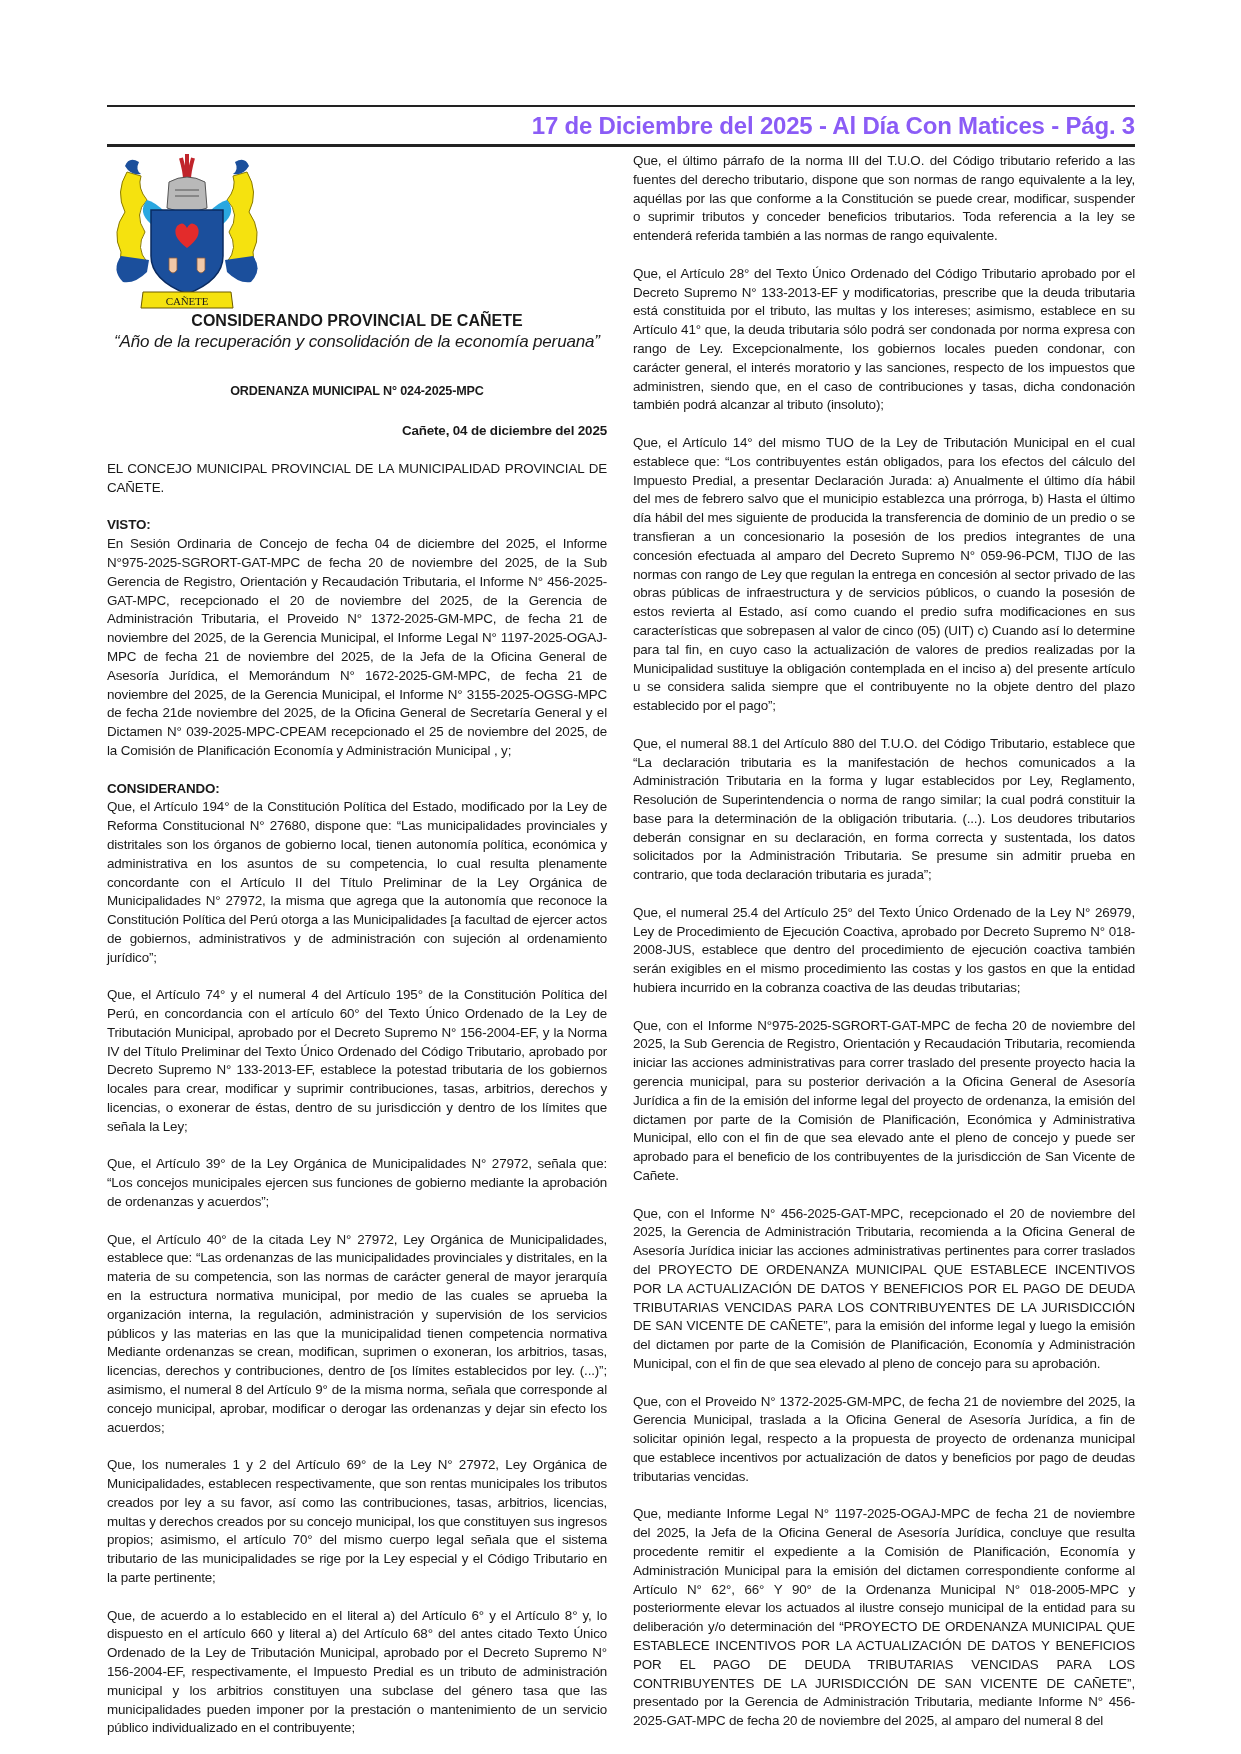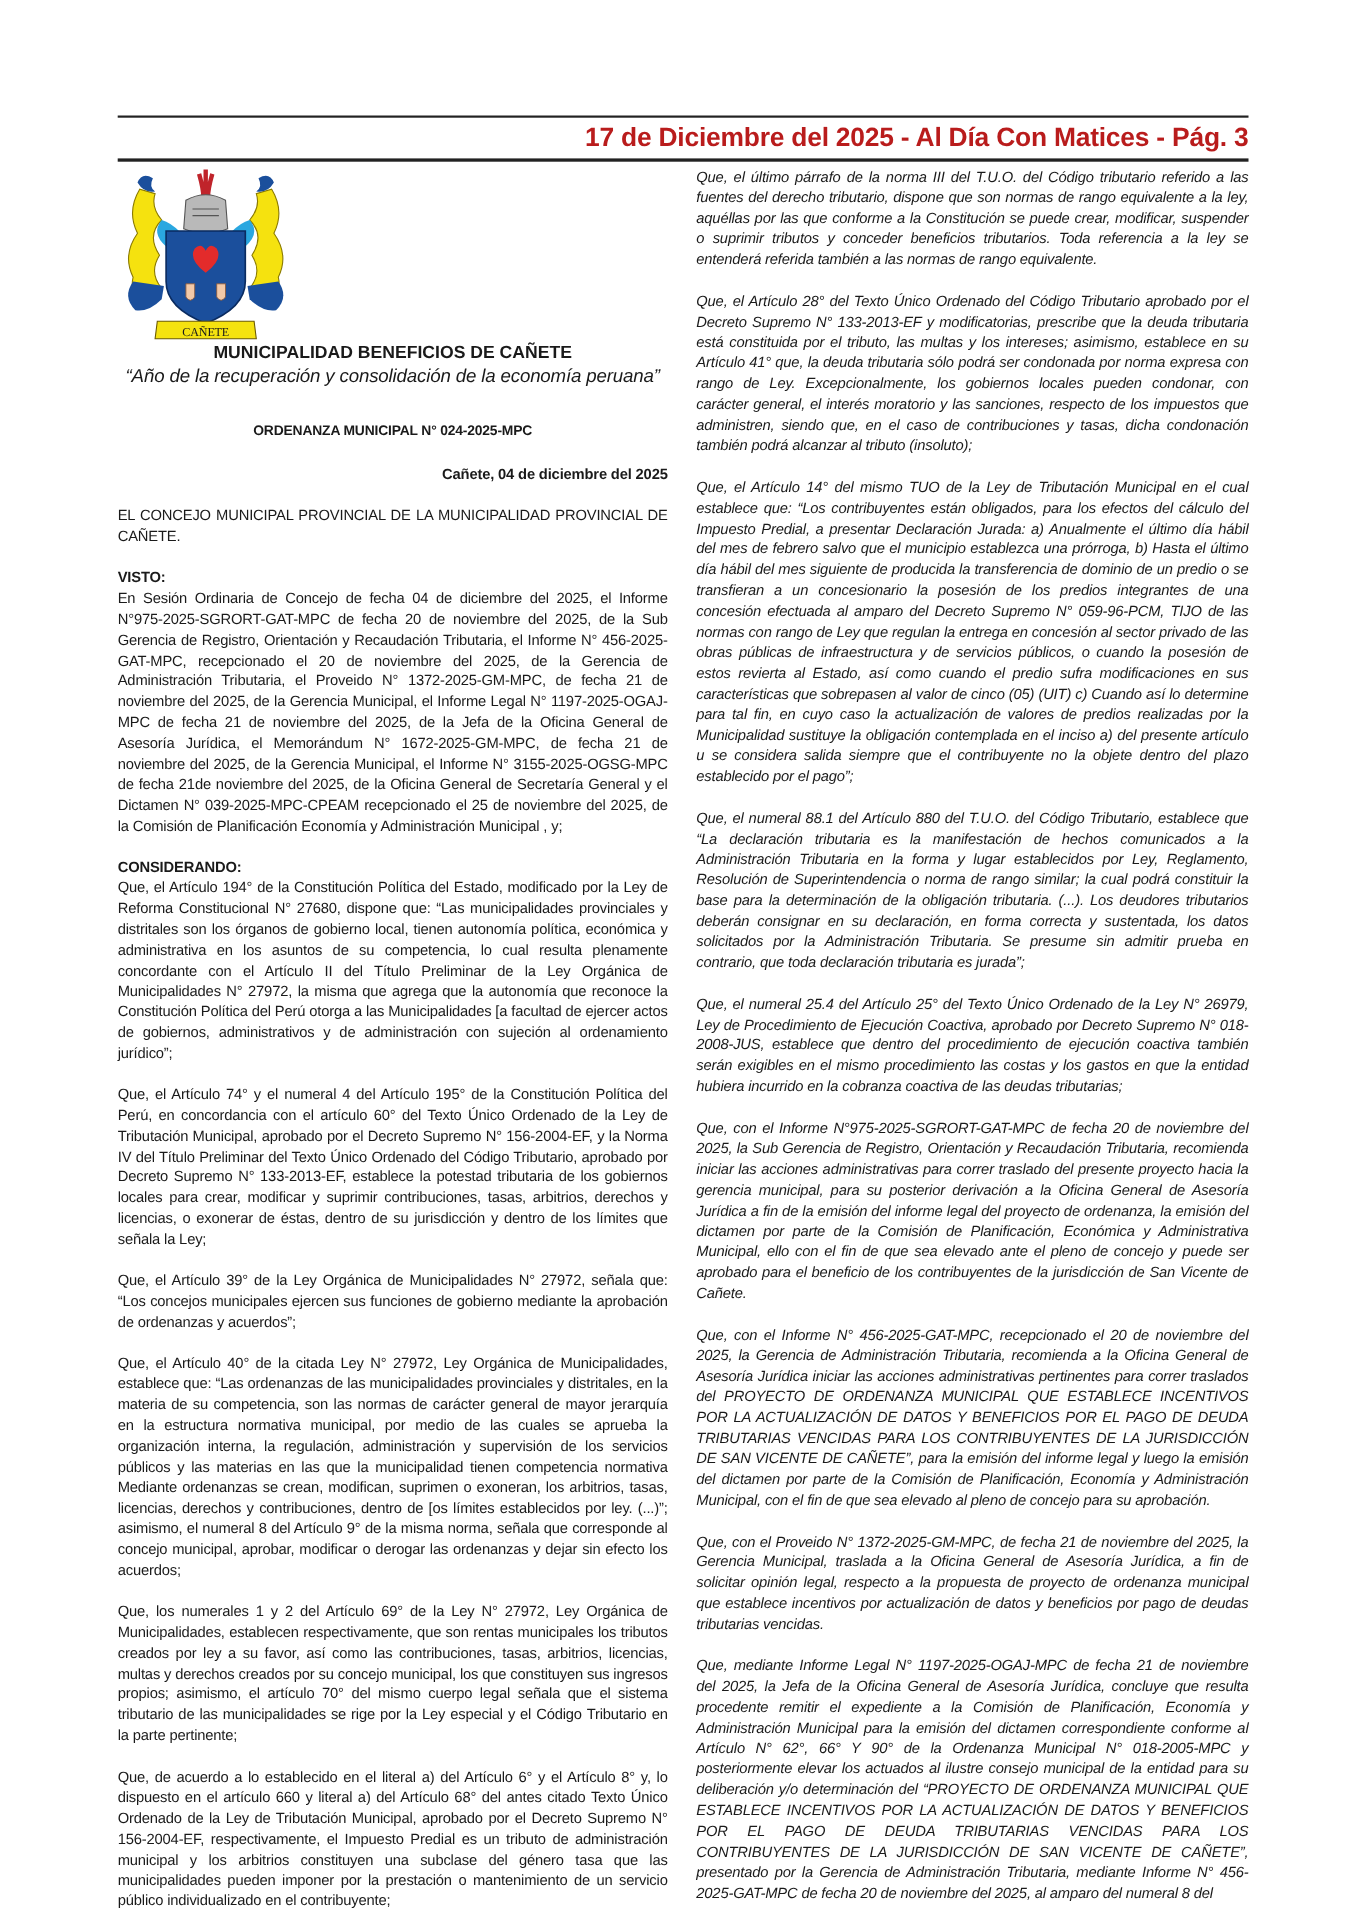--- a/index.html
+++ b/index.html
@@ -1,26 +1,26 @@
 <!DOCTYPE html>
 <html><head>
 <meta charset="utf-8">
 <style>
   html, body { margin: 0; padding: 0; background: #ffffff; }
   body { width: 1241px; height: 1754px; position: relative; overflow: hidden;
          font-family: "Liberation Sans", sans-serif; color: #1a1a1a; }
   .top-rule { position: absolute; left: 107px; top: 105px; width: 1028px; height: 2px; background: #222; }
   .header-title { position: absolute; right: 106px; top: 112px; font-size: 24px; font-weight: bold;
-                  letter-spacing: -0.2px; color: #b91c1c; white-space: nowrap; }
+                  letter-spacing: -0.2px; color: #8b5cf6; white-space: nowrap; }
   .header-rule { position: absolute; left: 107px; top: 144px; width: 1028px; height: 3px; background: #222; }
 
   .col { position: absolute; top: 150px; font-size: 13.4px; line-height: 18.8px; text-align: justify;
          letter-spacing: -0.15px; }
   .col-left { left: 107px; width: 500px; }
-  .col-right { left: 633px; width: 502px; top: 152px; font-style: italic; }
+  .col-right { left: 633px; width: 502px; top: 152px; }
   .col p { margin: 0 0 18.8px 0; }
   .col p.nb { margin-bottom: 0; }
 
   .crest-wrap { width: 500px; height: 160px; margin-top: 2px; }
   .crest-wrap svg { display: inline-block; }
   .muni-title { text-align: center; font-weight: bold; font-size: 16px; margin-top: 0; letter-spacing: 0; }
   .muni-motto { text-align: center; font-style: italic; font-size: 17px; margin-top: 2px; }
   .ord-title { text-align: center; font-weight: bold; font-size: 12.6px; margin-top: 30px; }
   .place-date { text-align: right; margin-top: 22px; padding-right: 0px; margin-right: 0; font-weight: bold; }
   .place-date span { display: inline-block; padding-right: 0; }
@@ -57,21 +57,21 @@
 
       <path d="M80 96 Q64 84 70 74 Q76 68 80 76 Q84 68 90 74 Q96 84 80 96 Z" fill="#e32b2b"></path>
 
       <path d="M62 106 L62 118 Q66 124 70 118 L70 106 Z" fill="#f2c9a8" stroke="#8b5a3c" stroke-width="0.8"></path>
       <path d="M90 106 L90 118 Q94 124 98 118 L98 106 Z" fill="#f2c9a8" stroke="#8b5a3c" stroke-width="0.8"></path>
 
       <path d="M36 140 L124 140 L126 156 L34 156 Z" fill="#f5e20f" stroke="#6b5a00" stroke-width="1"></path>
       <text x="80" y="153" text-anchor="middle" font-family="Liberation Serif, serif" font-size="11" fill="#1a1a1a">CAÑETE</text>
     </svg>
   </div>
-  <div class="muni-title">MUNICIPALIDAD BENEFICIOS DE CAÑETE</div>
+  <div class="muni-title">CONSIDERANDO PROVINCIAL DE CAÑETE</div>
   <div class="muni-motto">“Año de la recuperación y consolidación de la economía peruana”</div>
   <div class="ord-title">ORDENANZA MUNICIPAL N° 024-2025-MPC</div>
   <div class="place-date"><span>Cañete, 04 de diciembre del 2025</span></div>
   <div class="gap1"></div>
   <p>EL CONCEJO MUNICIPAL PROVINCIAL DE LA MUNICIPALIDAD PROVINCIAL DE CAÑETE.</p>
   <div class="section-head">VISTO:</div>
   <p>En Sesión Ordinaria de Concejo de fecha 04 de diciembre del 2025, el Informe N°975-2025-SGRORT-GAT-MPC de fecha 20 de noviembre del 2025, de la Sub Gerencia de Registro, Orientación y Recaudación Tributaria, el Informe N° 456-2025-GAT-MPC, recepcionado el 20 de noviembre del 2025, de la Gerencia de Administración Tributaria, el Proveido N° 1372-2025-GM-MPC, de fecha 21 de noviembre del 2025, de la Gerencia Municipal, el Informe Legal N° 1197-2025-OGAJ-MPC de fecha 21 de noviembre del 2025, de la Jefa de la Oficina General de Asesoría Jurídica, el Memorándum N° 1672-2025-GM-MPC, de fecha 21 de noviembre del 2025, de la Gerencia Municipal, el Informe N° 3155-2025-OGSG-MPC de fecha 21de noviembre del 2025, de la Oficina General de Secretaría General y el Dictamen N° 039-2025-MPC-CPEAM recepcionado el 25 de noviembre del 2025, de la Comisión de Planificación Economía y Administración Municipal , y;</p>
   <div class="section-head">CONSIDERANDO:</div>
   <p>Que, el Artículo 194° de la Constitución Política del Estado, modificado por la Ley de Reforma Constitucional N° 27680, dispone que: “Las municipalidades provinciales y distritales son los órganos de gobierno local, tienen autonomía política, económica y administrativa en los asuntos de su competencia, lo cual resulta plenamente concordante con el Artículo II del Título Preliminar de la Ley Orgánica de Municipalidades N° 27972, la misma que agrega que la autonomía que reconoce la Constitución Política del Perú otorga a las Municipalidades [a facultad de ejercer actos de gobiernos, administrativos y de administración con sujeción al ordenamiento jurídico”;</p>
   <p>Que, el Artículo 74° y el numeral 4 del Artículo 195° de la Constitución Política del Perú, en concordancia con el artículo 60° del Texto Único Ordenado de la Ley de Tributación Municipal, aprobado por el Decreto Supremo N° 156-2004-EF, y la Norma IV del Título Preliminar del Texto Único Ordenado del Código Tributario, aprobado por Decreto Supremo N° 133-2013-EF, establece la potestad tributaria de los gobiernos locales para crear, modificar y suprimir contribuciones, tasas, arbitrios, derechos y licencias, o exonerar de éstas, dentro de su jurisdicción y dentro de los límites que señala la Ley;</p>

